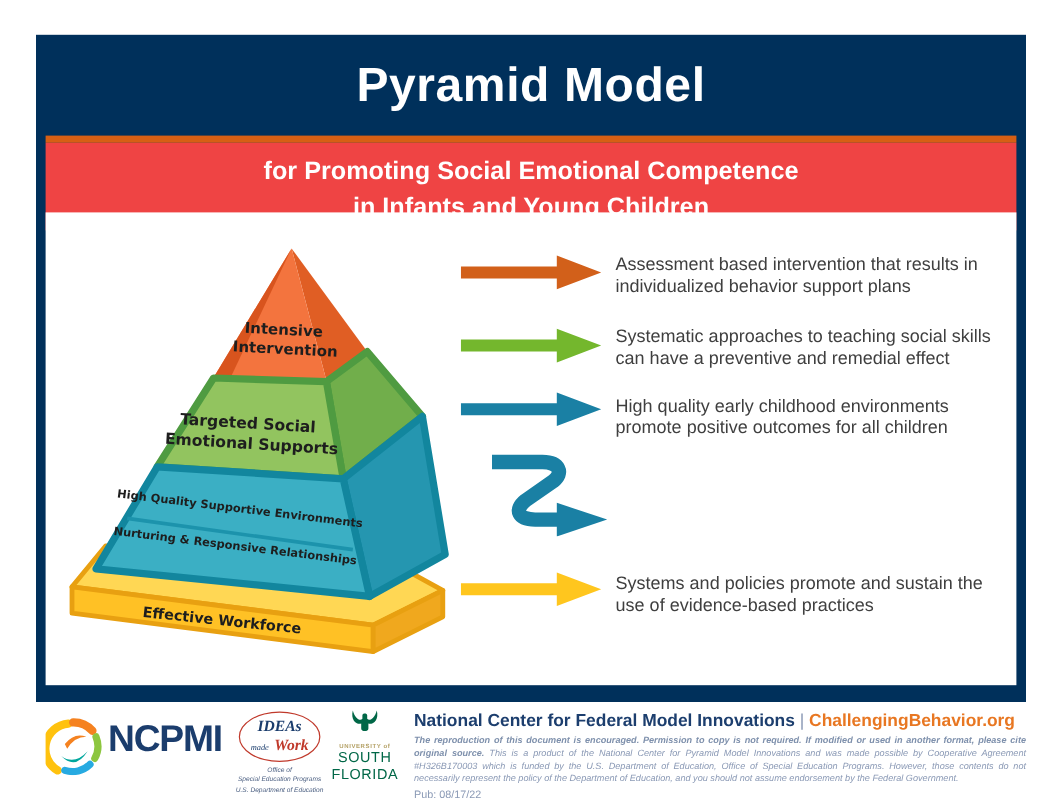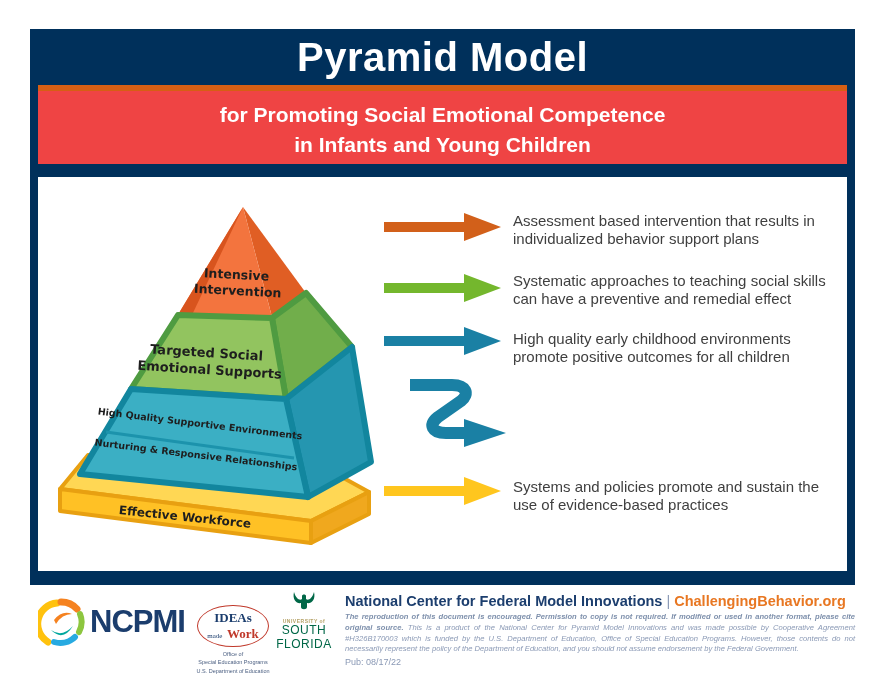--- a/index.html
+++ b/index.html
@@ -1,35 +1,35 @@
 <!DOCTYPE html>
 <html><head>
 <meta charset="utf-8">
 <style>
   html,body{margin:0;padding:0;background:#ffffff;}
   .page{position:relative;width:883px;height:676px;background:#ffffff;overflow:hidden;
         font-family:"Liberation Sans",sans-serif;}
   
   .panel{position:absolute;left:30px;top:29px;width:825px;height:556px;background:#00305B;}
-  .hdr{height:56px;display:flex;align-items:center;justify-content:center;}
+  .hdr{height:84px;display:flex;align-items:center;justify-content:center;}
   .hdr h1{margin:0;color:#ffffff;font-size:40px;font-weight:bold;letter-spacing:.5px;}
   .orange-bar{margin:0 8px;height:6px;background:#D65F14;}
   .band{margin:0 8px;height:73px;background:#ef4444;color:#fff;text-align:center;
         font-weight:bold;font-size:21px;line-height:1.42;padding-top:9px;box-sizing:border-box;}
   .content{position:absolute;left:8px;right:8px;top:148px;bottom:14px;background:#ffffff;}
   
   .pyr{position:absolute;left:10px;top:18px;}
   .legend-text{position:absolute;left:475px;width:322px;font-size:15px;line-height:1.2;
                color:#3F3F3F;}
   .arrow{position:absolute;left:346px;}
   
   .footer{position:absolute;left:0;top:585px;width:883px;height:91px;background:#fff;}
-  .ncpmi{position:absolute;left:38px;top:13px;display:flex;align-items:center;}
+  .ncpmi{position:absolute;left:38px;top:13px;display:flex;}
   .ncpmi-name{color:#1B3D6D;font-size:31px;font-weight:bold;letter-spacing:-1px;margin-left:4px;}
-  .ideas{position:absolute;left:193px;top:20px;width:80px;text-align:center;}
+  .ideas{position:absolute;left:193px;top:8px;width:80px;text-align:center;font-style:italic;}
   .ideas-oval{display:inline-block;border:1.5px solid #C0392B;border-radius:50%;
               padding:3px 9px 5px 9px;line-height:1;}
   .ideas-main{font-family:"Liberation Serif",serif;font-weight:bold;color:#1B3D6D;font-size:13px;}
   .ideas-that{font-family:"Liberation Serif",serif;color:#1B3D6D;font-size:7px;}
   .ideas-work{font-family:"Liberation Serif",serif;font-weight:bold;color:#C0392B;font-size:13px;}
   .ideas-sub{margin-top:3px;font-size:5.5px;color:#4A5E80;line-height:1.5;}
   .usf{position:absolute;left:272px;top:6px;width:64px;text-align:center;}
   .usf-univ{font-size:5px;color:#B5A267;font-weight:bold;letter-spacing:.5px;margin-top:1px;}
   .usf-big{font-size:12px;font-weight:normal;color:#006747;line-height:1.15;letter-spacing:.5px;}
   .ftext{position:absolute;left:345px;top:8px;width:510px;}

